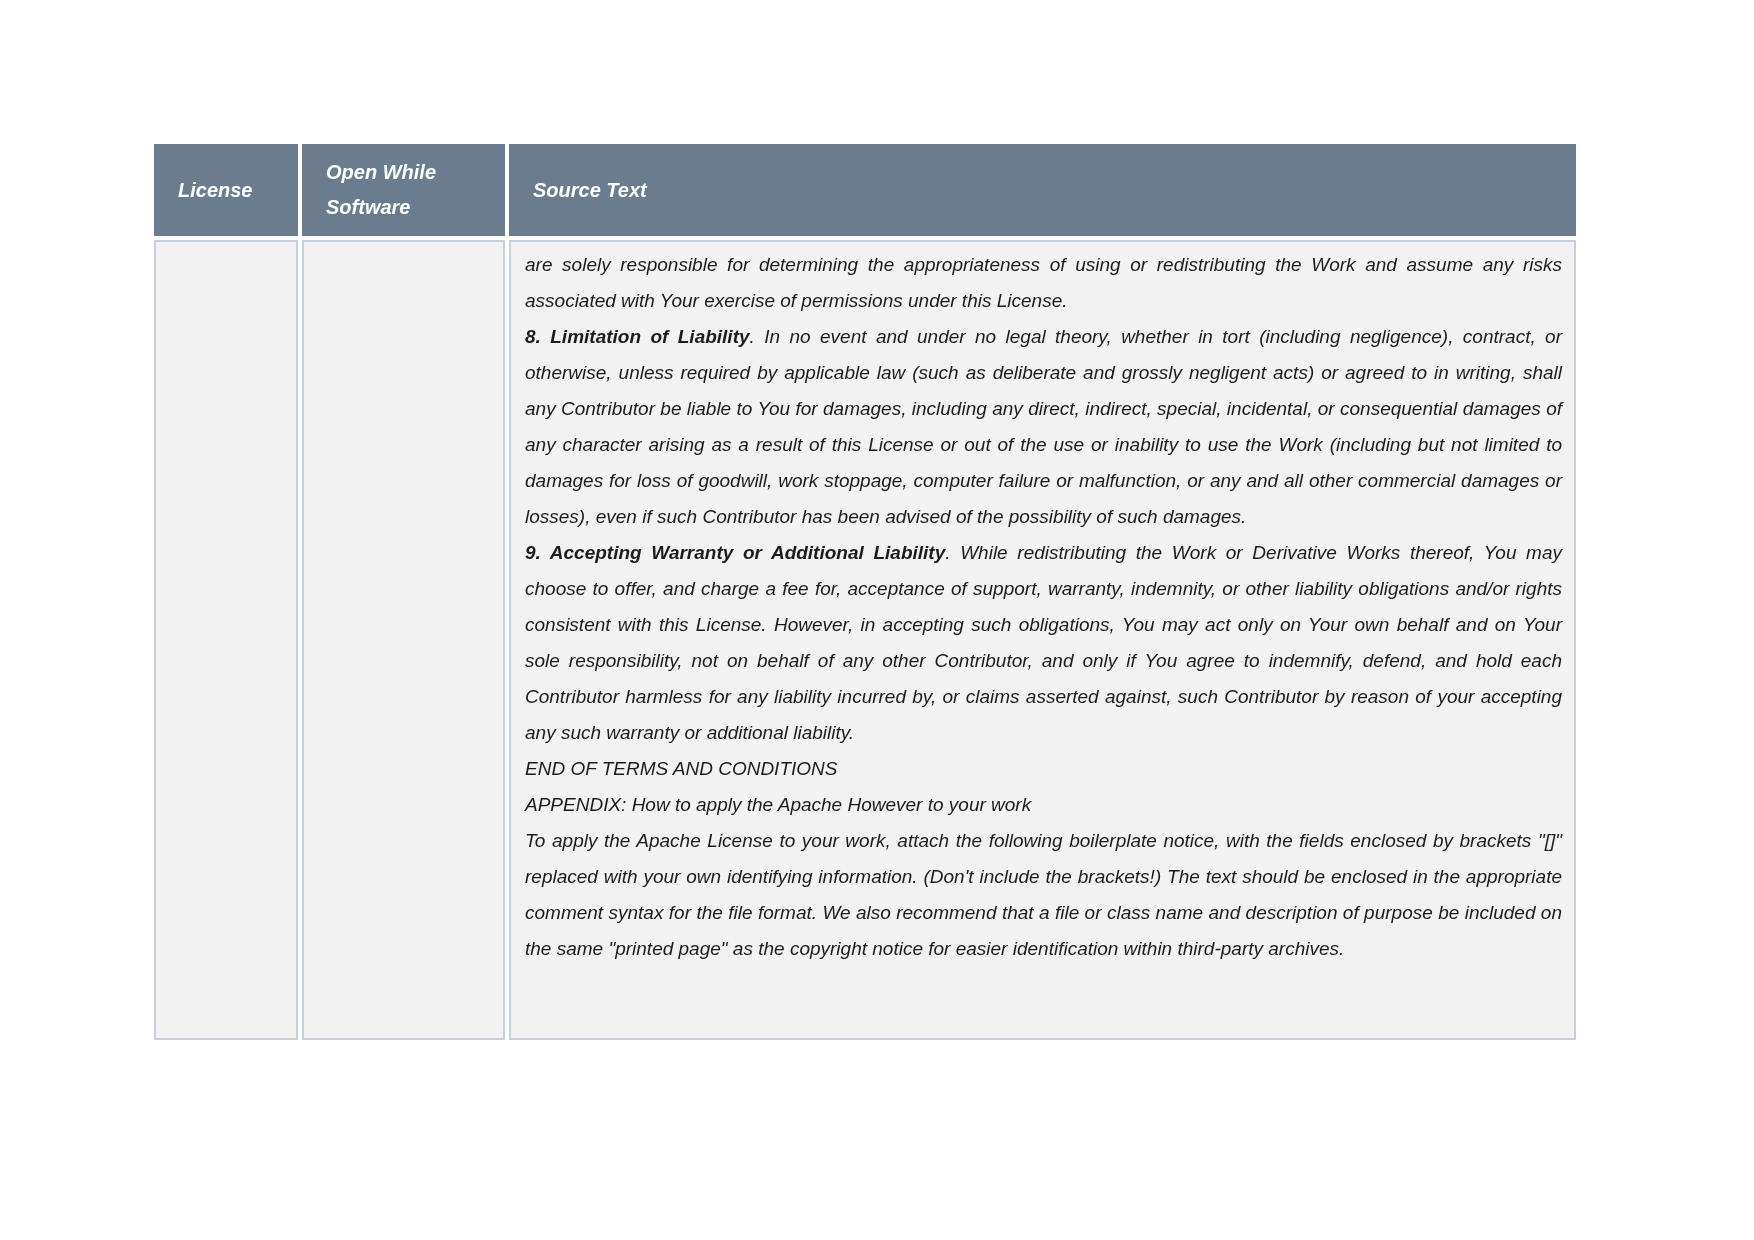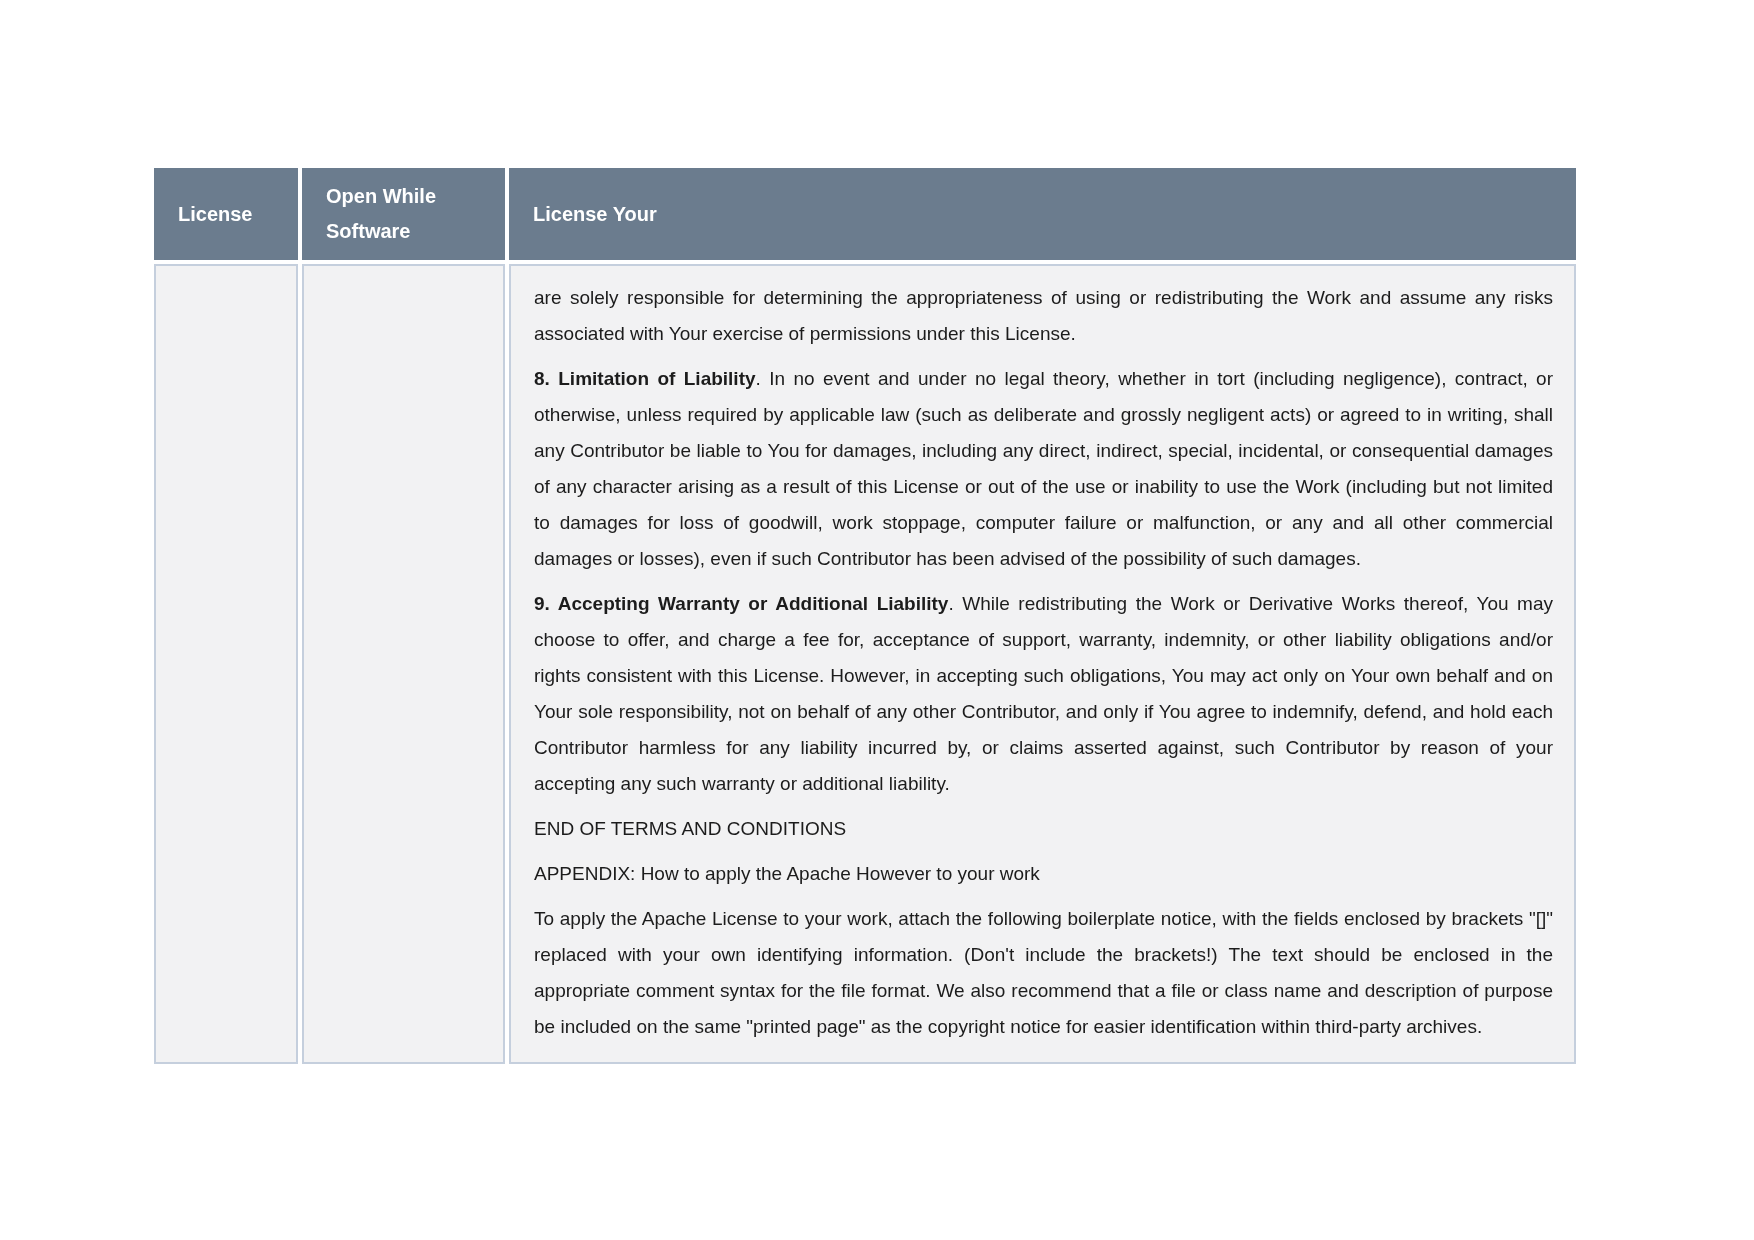--- a/index.html
+++ b/index.html
@@ -10,25 +10,26 @@
     width: 1754px;
     height: 1240px;
     background: #ffffff;
     font-family: "Liberation Sans", sans-serif;
     position: relative;
     overflow: hidden;
   }
   .license-table {
     position: absolute;
     left: 154px;
-    top: 168px;
+    top: 144px;
     display: grid;
     grid-template-columns: 144px 203px 1067px;
     grid-template-rows: 92px 800px;
     gap: 4px;
+    font-style: italic;
   }
   .th {
     background: #6b7c8e;
     color: #ffffff;
     font-weight: bold;
     font-size: 20px;
     line-height: 35px;
     display: flex;
     align-items: center;
     padding: 0 14px 0 24px;
@@ -40,36 +41,36 @@
     box-sizing: border-box;
     overflow: hidden;
   }
   .td.text-cell {
     padding: 5px 12px 0 14px;
     font-size: 19px;
     line-height: 36px;
     color: #1c1c1c;
   }
   .td.text-cell p {
-    margin: 9px;
+    margin: 0;
     text-align: justify;
   }
 </style>
 </head>
 <body>
 
 <div class="license-table">
   <div class="th">
     <span>License</span>
   </div>
   <div class="th">
     <span>Open While Software</span>
   </div>
   <div class="th">
-    <span>License Your</span>
+    <span>Source Text</span>
   </div>
 
   <div class="td"></div>
   <div class="td"></div>
   <div class="td text-cell">
   <p><span>are solely responsible for determining the appropriateness of using or redistributing the Work and assume any risks associated with Your exercise of permissions under this License.</span></p>
 
   <p><strong>8. Limitation of Liability</strong><span>. In no event and under no legal theory, whether in tort (including negligence), contract, or otherwise, unless required by applicable law (such as deliberate and grossly negligent acts) or agreed to in writing, shall any Contributor be liable to You for damages, including any direct, indirect, special, incidental, or consequential damages of any character arising as a result of this License or out of the use or inability to use the Work (including but not limited to damages for loss of goodwill, work stoppage, computer failure or malfunction, or any and all other commercial damages or losses), even if such Contributor has been advised of the possibility of such damages.</span></p>
 
   <p><strong>9. Accepting Warranty or Additional Liability</strong><span>. While redistributing the Work or Derivative Works thereof, You may choose to offer, and charge a fee for, acceptance of support, warranty, indemnity, or other liability obligations and/or rights consistent with this License. However, in accepting such obligations, You may act only on Your own behalf and on Your sole responsibility, not on behalf of any other Contributor, and only if You agree to indemnify, defend, and hold each Contributor harmless for any liability incurred by, or claims asserted against, such Contributor by reason of your accepting any such warranty or additional liability.</span></p>

